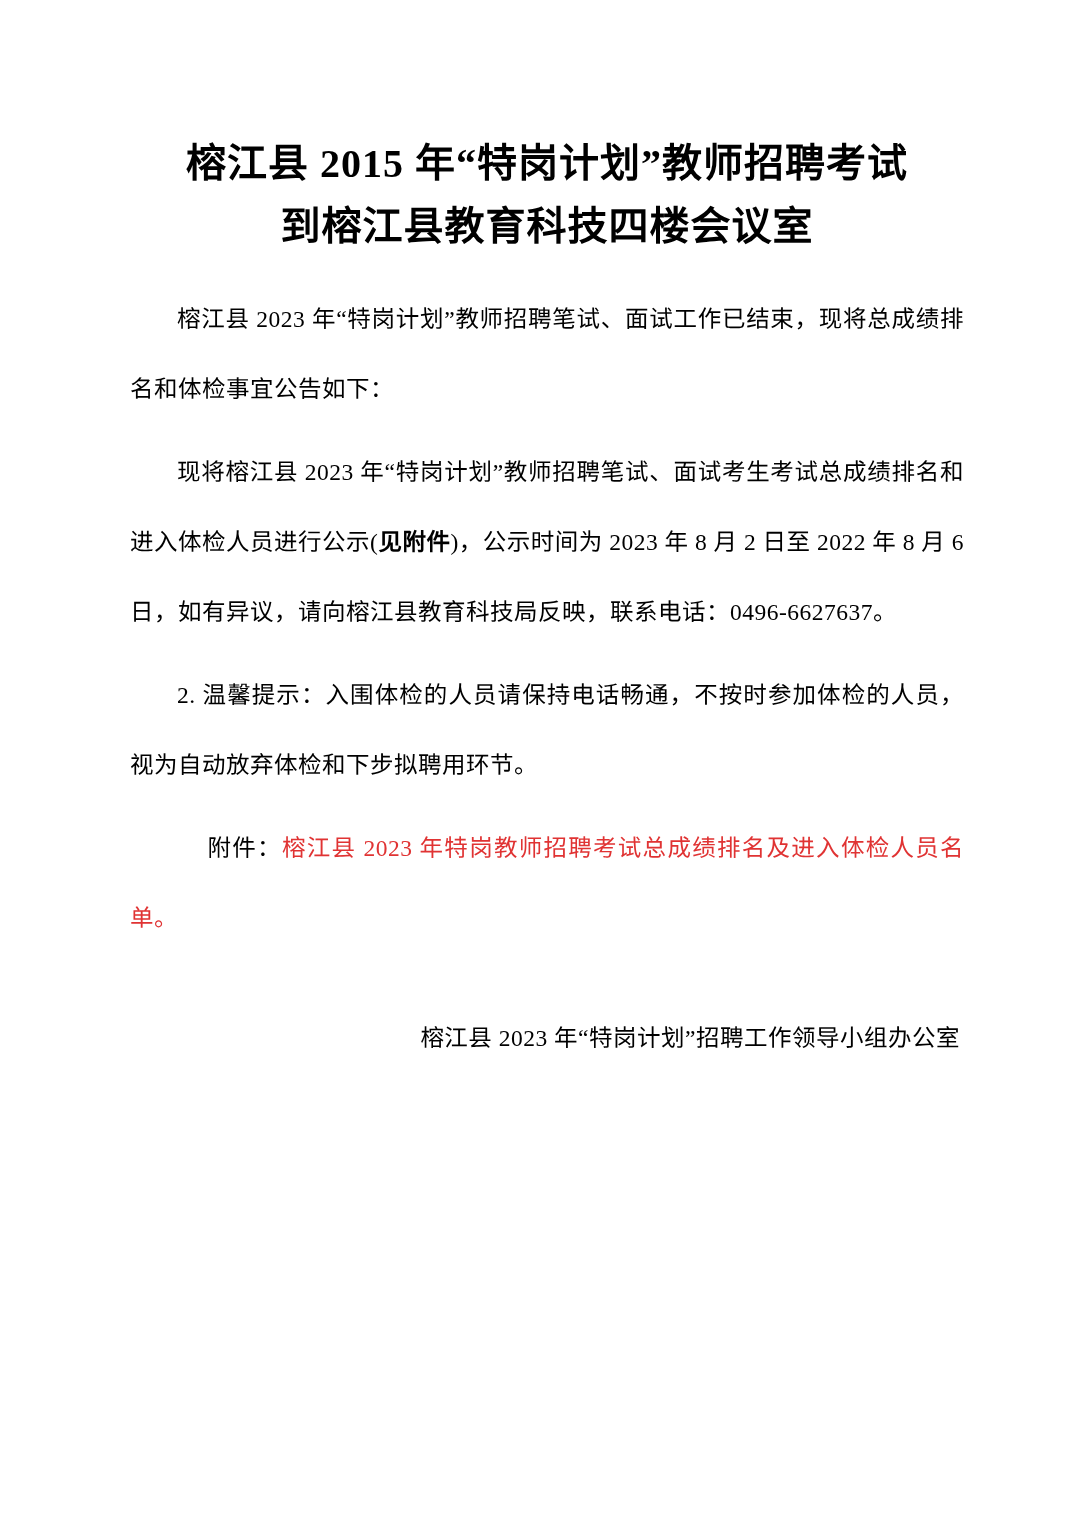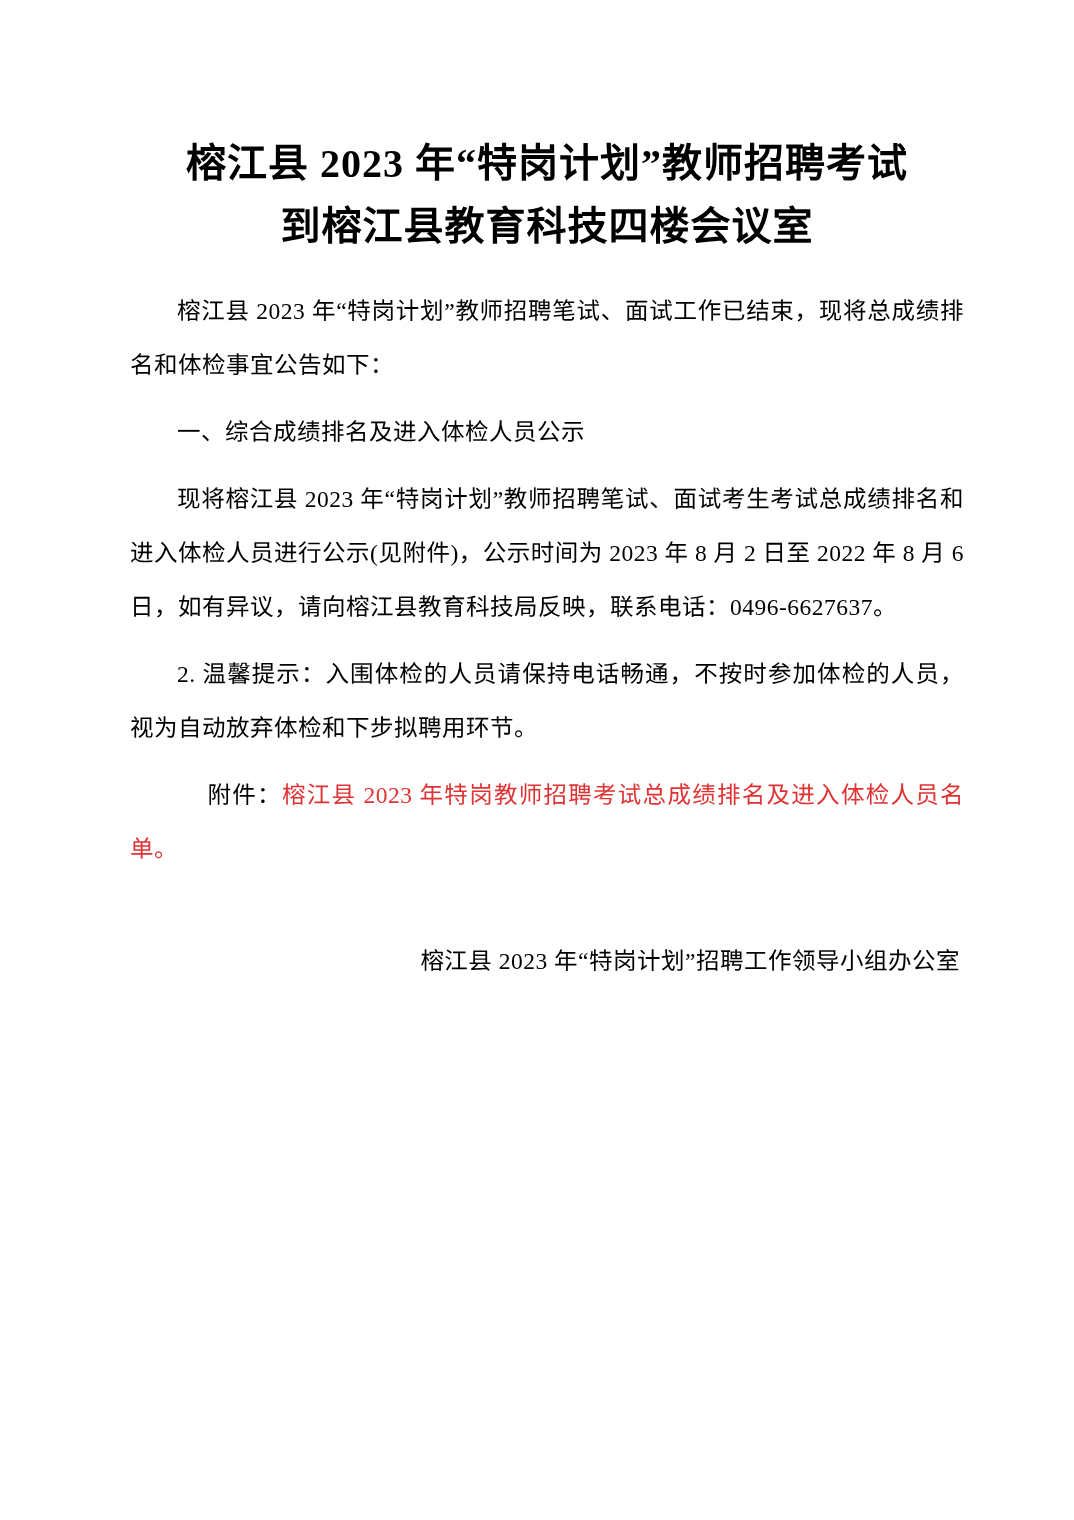--- a/index.html
+++ b/index.html
@@ -27,31 +27,31 @@
     font-weight: bold;
     text-align: center;
     letter-spacing: 1px;
   }
   .doc-title .title-line {
     display: block;
   }
   .body-text p {
     margin: 0 0 13px 0;
     font-size: 23.5px;
-    line-height: 54px;
+    line-height: 70px;
     text-align: justify;
     text-justify: inter-character;
     text-indent: 2em;
     letter-spacing: 0.5px;
   }
   .body-text p.section-heading {
     text-align: left;
   }
   .run-bold {
-    font-weight: normal;
+    font-weight: bold;
   }
   .attachment-paragraph {
     text-indent: 3.3em !important;
   }
   .signature-block {
     margin-top: 58px;
     font-size: 23.5px;
     line-height: 54px;
     text-align: right;
     letter-spacing: 0.5px;
@@ -63,29 +63,28 @@
     margin-top: 24px;
     padding-right: 200px;
   }
 </style>
 </head>
 <body>
 
 <div class="page">
 
   <h1 class="doc-title">
-    <span class="title-line">榕江县 2023 年“特岗计划”教师招聘考试</span>
+    <span class="title-line">榕江县 2015 年“特岗计划”教师招聘考试</span>
     <span class="title-line">到榕江县教育科技四楼会议室</span>
   </h1>
 
   <div class="body-text">
 
     <p><span>榕江县 2023 年“特岗计划”教师招聘笔试、面试工作已结束，现将总成绩排名和体检事宜公告如下：</span></p>
 
-    <p class="section-heading"><span>一、综合成绩排名及进入体检人员公示</span></p>
 
     <p><span>现将榕江县 2023 年“特岗计划”教师招聘笔试、面试考生考试总成绩排名和进入体检人员进行公示(</span><span class="run-bold">见附件</span><span>)，公示时间为 2023 年 8 月 2 日至 2022 年 8 月 6 日，如有异议，请向榕江县教育科技局反映，联系电话：0496-6627637。</span></p>
 
 
 
     <p><span>2. 温馨提示：入围体检的人员请保持电话畅通，不按时参加体检的人员，视为自动放弃体检和下步拟聘用环节。</span></p>
 
     <p class="attachment-paragraph"><span>附件：</span><span style="color: rgb(224, 51, 51);">榕江县 2023 年特岗教师招聘考试总成绩排名及进入体检人员名单。</span></p>
 
   </div>

